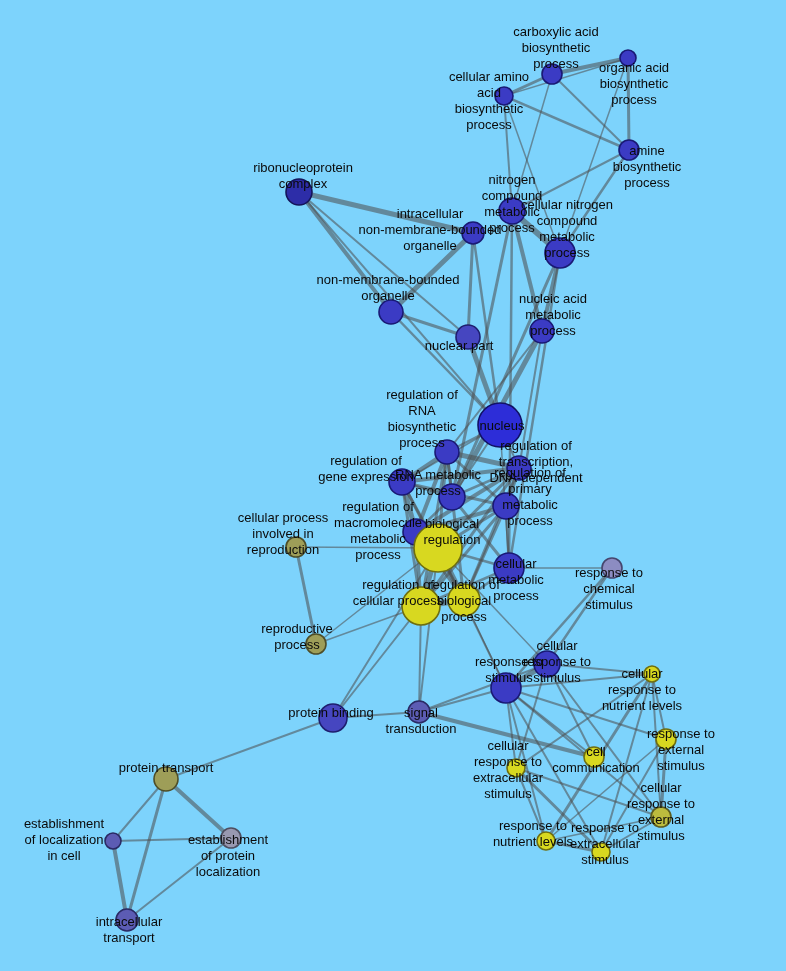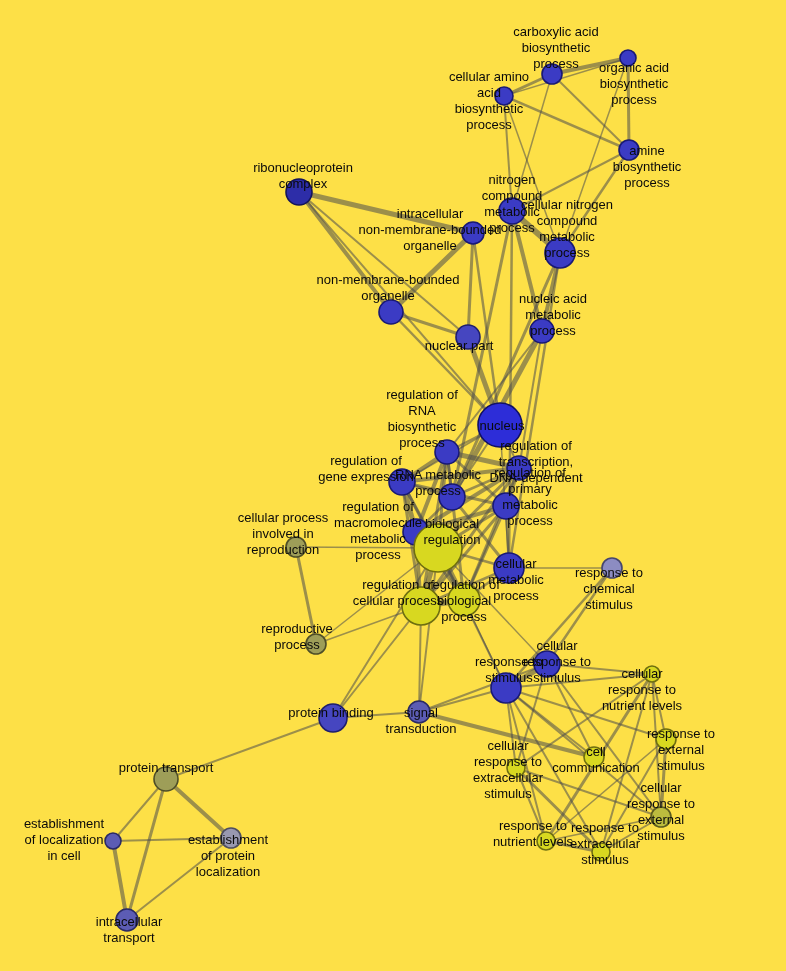--- a/index.html
+++ b/index.html
@@ -1,16 +1,16 @@
 <!DOCTYPE html>
 <html><head>
 <meta charset="utf-8">
 <style>
   html,body{margin:0;padding:0;background:#ffffff;}
-  .stage{width:786px;height:971px;position:relative;background:#fde047;overflow:hidden;}
+  .stage{width:786px;height:971px;position:relative;background:#7dd3fc;overflow:hidden;}
   svg{display:block;}
   text{font-family:"Liberation Sans",sans-serif;font-size:13px;fill:#0a0a0a;}
 </style>
 </head>
 <body>
 
 <div class="stage">
   <svg id="graph" width="786" height="971" viewBox="0 0 786 971" xmlns="http://www.w3.org/2000/svg">
     <g id="edge-layer">
         <line x1="552" y1="74" x2="628" y2="58" stroke="#4d4d4d" stroke-width="4" stroke-opacity="0.55" stroke-linecap="round"></line>

